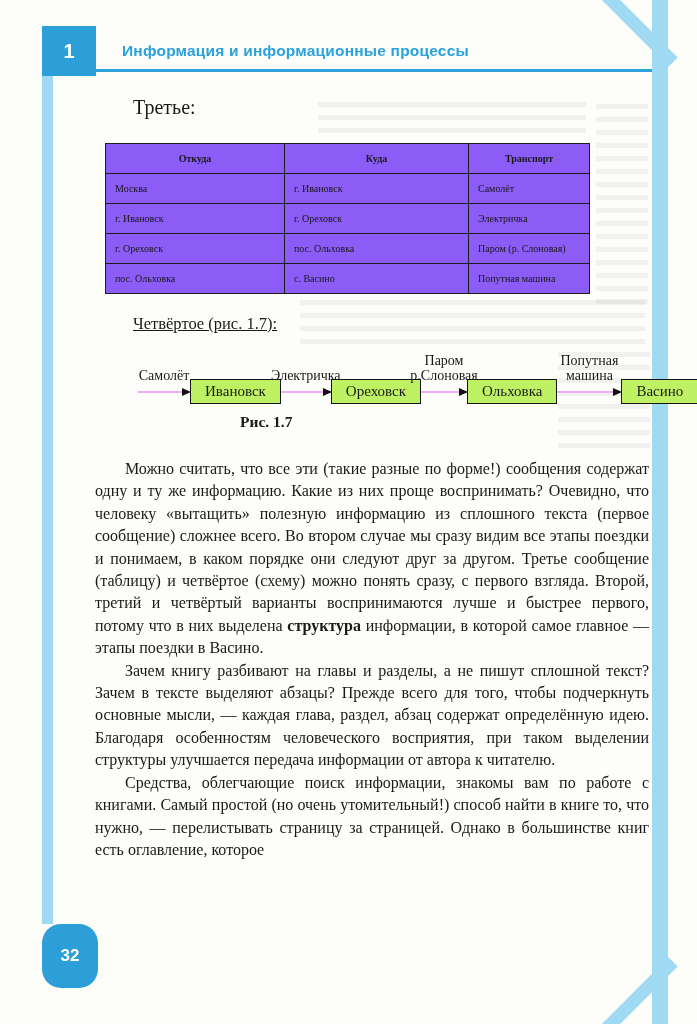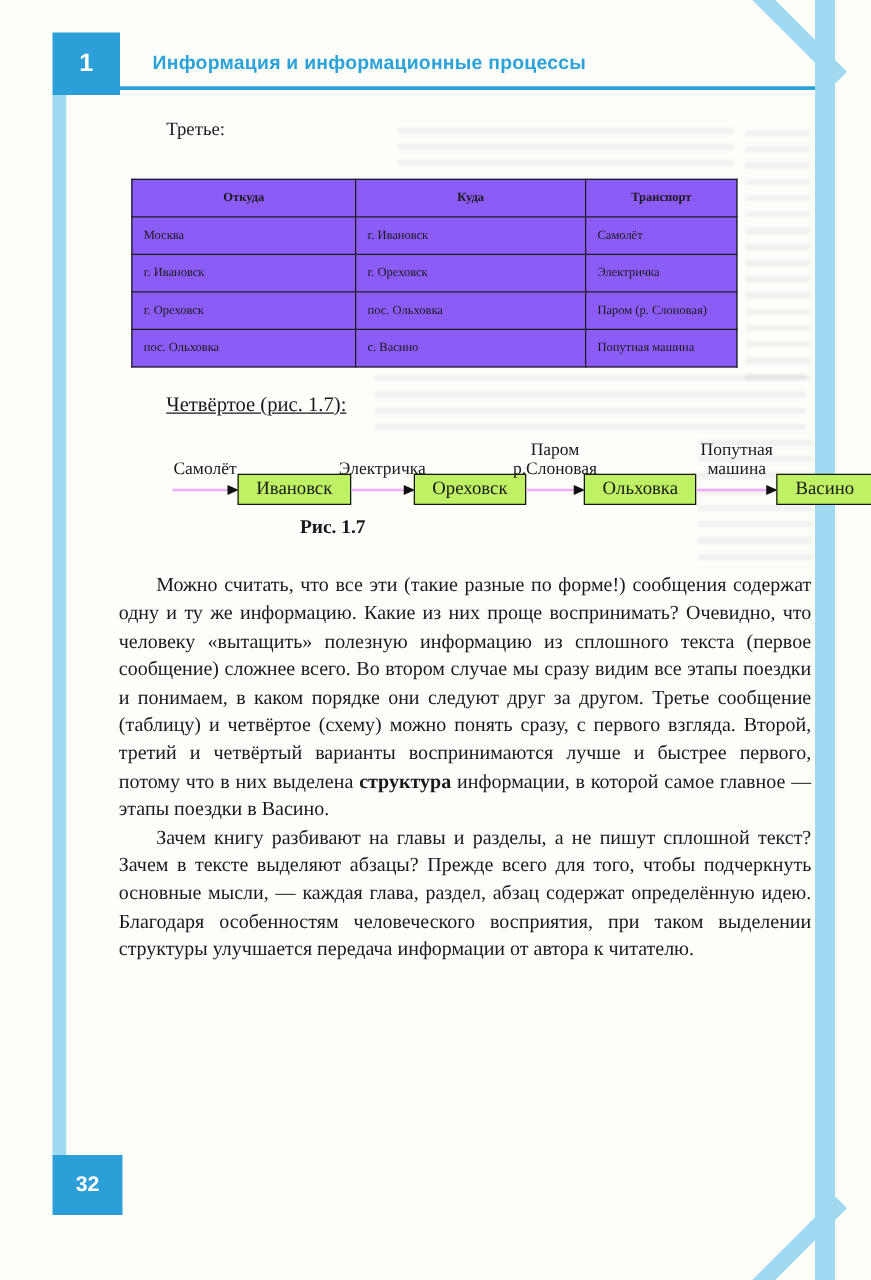--- a/index.html
+++ b/index.html
@@ -14,43 +14,43 @@
   .strip-right { position:absolute; left:652px; top:-6px; width:16px; height:1040px; background:#9fdaf2; }
   .diag-tr { position:absolute; left:592px; top:22px;  width:95px; height:13px; background:#9fdaf2; transform:rotate(45deg); }
   .diag-br { position:absolute; left:592px; top:989px; width:95px; height:13px; background:#9fdaf2; transform:rotate(-45deg); }
 
   .chapter-badge {
     position:absolute; left:42px; top:26px; width:54px; height:50px;
     background:#2c9fd8; color:#ffffff; font-family:"Liberation Sans", sans-serif;
     font-weight:bold; font-size:20px; display:flex; align-items:center; justify-content:center;
   }
   .page-badge {
-    position:absolute; left:42px; top:924px; width:56px; height:48px;
+    position:absolute; left:42px; top:924px; width:56px; height:64px;
     background:#2c9fd8; color:#ffffff; font-family:"Liberation Sans", sans-serif;
-    font-weight:bold; font-size:17px; display:flex; align-items:center; justify-content:center;
+    font-weight:bold; font-size:17px; display:flex; align-items:center; justify-content:center;border-radius:19px;
   }
   .header-rule { position:absolute; left:96px; top:69px; width:556px; height:2.5px; background:#2ba2da; }
   .chapter-title {
     position:absolute; left:122px; top:42px;
     font-family:"Liberation Sans", sans-serif; font-weight:bold;
     font-size:15.5px; color:#2ba2da; letter-spacing:0.2px; white-space:nowrap;
   }
 
   
   .bleed {
     position:absolute; filter:blur(0.7px); opacity:0.5; pointer-events:none;
     background:repeating-linear-gradient(to bottom, rgba(90,95,100,0.14) 0 5px, rgba(0,0,0,0) 5px 13px);
   }
   .bleed-a { left:596px; top:104px; width:52px;  height:200px; }
   .bleed-b { left:318px; top:102px; width:268px; height:36px; }
   .bleed-c { left:300px; top:300px; width:345px; height:44px; }
   .bleed-d { left:558px; top:352px; width:92px;  height:100px; }
 
   
-  .sec-third  { position:absolute; left:133px; top:96px;  font-size:15px; }
+  .sec-third  { position:absolute; left:133px; top:96px;  font-size:20px; }
   .sec-fourth { position:absolute; left:133px; top:314px; font-size:16.5px;text-decoration:underline; }
 
   
   .route-table {
     position:absolute; left:105px; top:143px;
     border-collapse:collapse; font-size:10px; background:#8b5cf6;
   }
   .route-table th, .route-table td {
     border:1.4px solid #1c1c1c; padding:4px 9px; height:21px; white-space:nowrap;
   }
@@ -180,17 +180,18 @@
       <div class="ahead"></div>
     </div>
     <div class="dnode">Васино</div>
   </div>
 
   <div class="fig-caption">Рис. 1.7</div>
 
   <div class="bodytext">
     <p><span>Можно считать, что все эти (такие разные по форме!) сообщения содержат одну и ту же информацию. Какие из них проще воспринимать? Очевидно, что человеку «вытащить» полезную информацию из сплошного текста (первое сообщение) сложнее всего. Во втором случае мы сразу видим все этапы поездки и понимаем, в каком порядке они следуют друг за другом. Третье сообщение (таблицу) и четвёртое (схему) можно понять сразу, с первого взгляда. Второй, третий и четвёртый варианты воспринимаются лучше и быстрее первого, потому что в них выделена </span><b>структура</b><span> информации, в которой самое главное — этапы поездки в Васино.</span></p>
     <p>Зачем книгу разбивают на главы и разделы, а не пишут сплошной текст? Зачем в тексте выделяют абзацы? Прежде всего для того, чтобы подчеркнуть основные мысли, — каждая глава, раздел, абзац содержат определённую идею. Благодаря особенностям человеческого восприятия, при таком выделении структуры улучшается передача информации от автора к читателю.</p>
+    <p>Средства, облегчающие поиск информации, знакомы вам по работе с книгами. Самый простой (но очень утомительный!) способ найти в книге то, что нужно, — перелистывать страницу за страницей. Однако в большинстве книг есть оглавление, которое</p>
   </div>
 
   <div class="page-badge">32</div>
 
 </div>
 
 </body></html>

